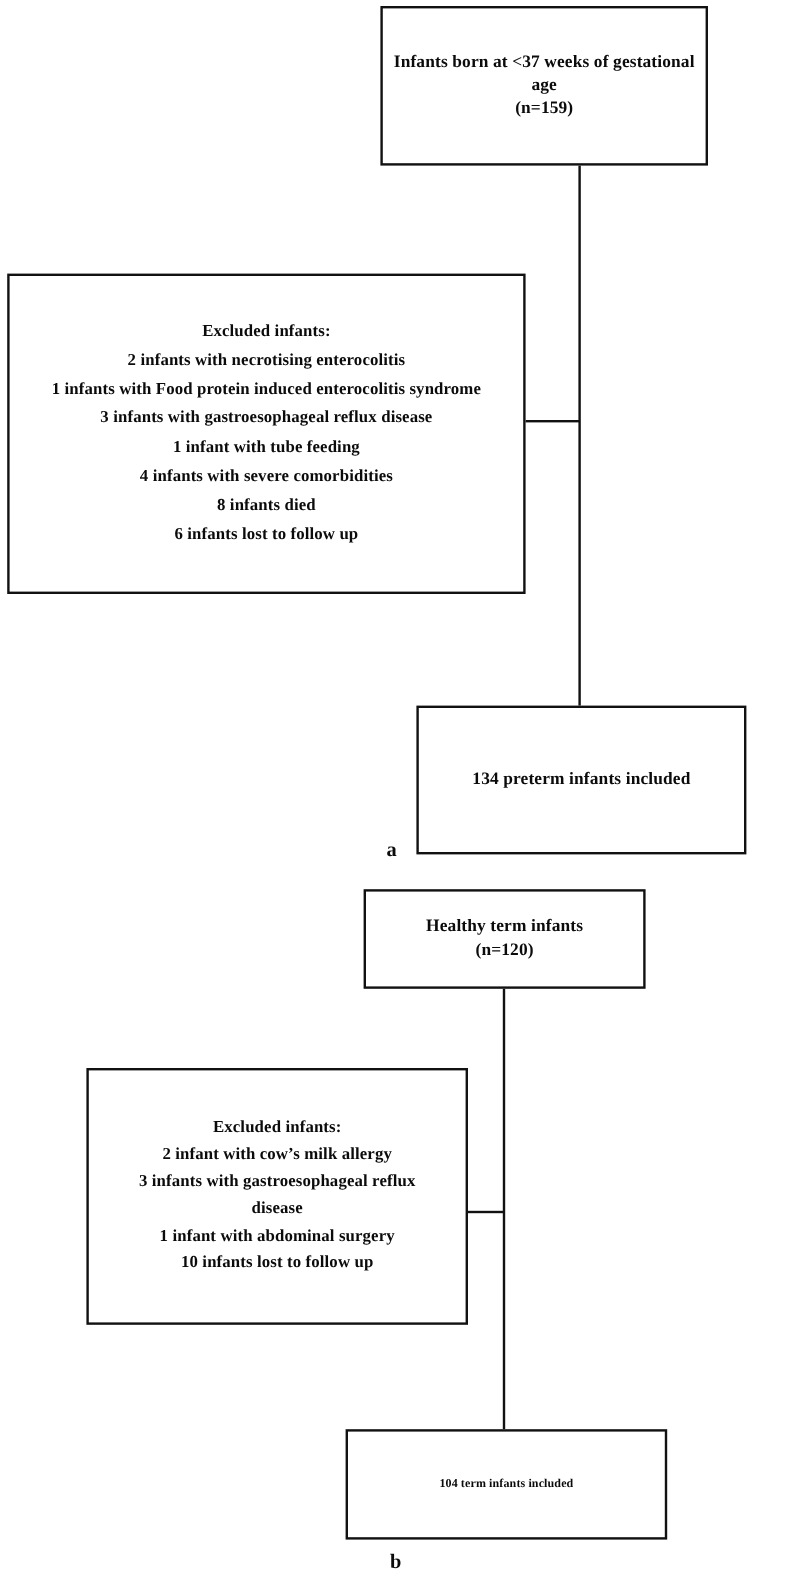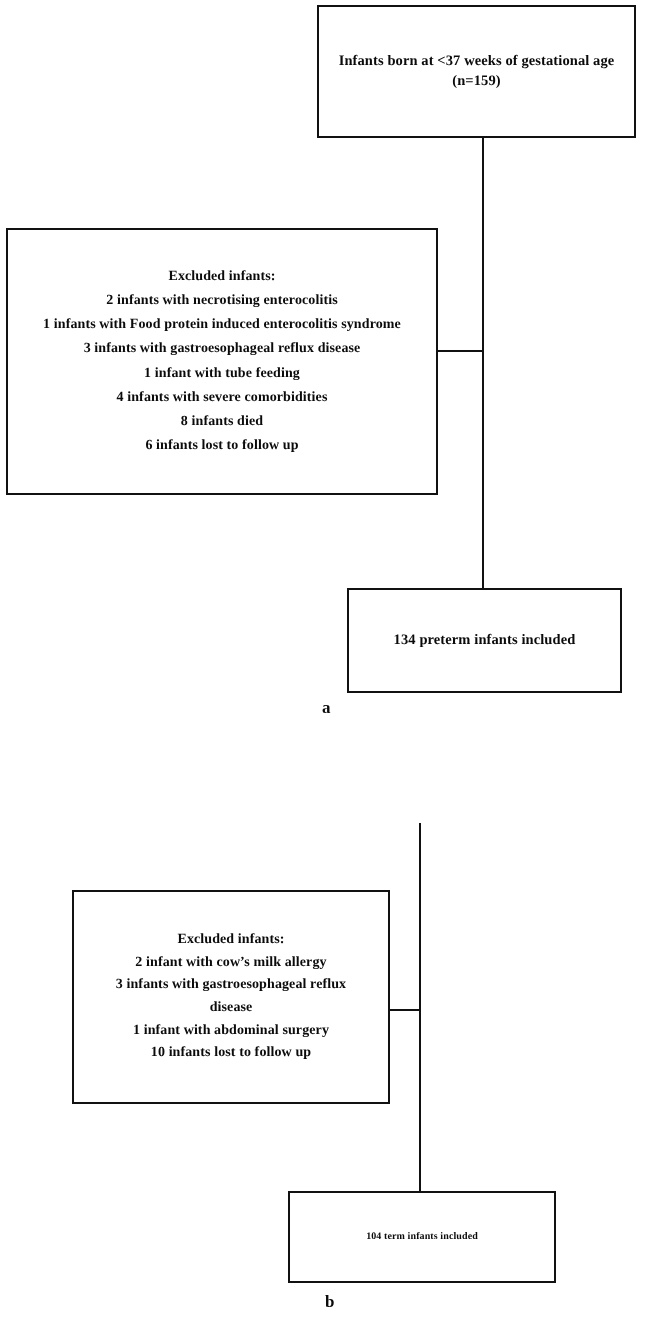--- a/index.html
+++ b/index.html
@@ -34,27 +34,27 @@
     width: 100%;
     padding: 0 6px;
     font-weight: 700;
     line-height: 1.33;
     letter-spacing: 0.1px;
     white-space: pre-line;
     text-rendering: geometricPrecision;
   }
 
   
-  #node-preterm-source { left: 317px; top: 5px;   width: 319px; height: 133px; }
+  #node-preterm-source { left: 317px; top: 5px;   width: 273px; height: 133px; }
   #node-preterm-source .node-text { font-size: 14.5px; }
 
   #node-preterm-excluded { left: 6px; top: 228px; width: 432px; height: 267px; }
   #node-preterm-excluded .node-text { font-size: 14px; line-height: 1.72; }
 
-  #node-preterm-included { left: 347px; top: 588px; width: 275px; height: 105px; }
+  #node-preterm-included { left: 347px; top: 588px; width: 275px; height: 124px; }
   #node-preterm-included .node-text { font-size: 14.5px; }
 
   #node-term-source { left: 303px; top: 741px; width: 235px; height: 83px; }
   #node-term-source .node-text { font-size: 14.5px; }
 
   #node-term-excluded { left: 72px; top: 890px; width: 318px; height: 214px; }
   #node-term-excluded .node-text { font-size: 14px; line-height: 1.62; }
 
   #node-term-included { left: 288px; top: 1191px; width: 268px; height: 92px; }
   #node-term-included .node-text { font-size: 10px; }
@@ -111,20 +111,24 @@
 8 infants died
 6 infants lost to follow up</span>
   </div>
 
   <div class="node" id="node-preterm-included">
     <span class="node-text">134 preterm infants included</span>
   </div>
 
   <div class="panel-label" id="panel-label-a">a</div>
 
+  <div class="node" id="node-term-source">
+    <span class="node-text">Healthy term infants
+(n=120)</span>
+  </div>
 
   <div class="conn v" id="conn-b-trunk"></div>
 
   <div class="conn h" id="conn-b-branch"></div>
 
   <div class="node" id="node-term-excluded">
     <span class="node-text">Excluded infants:
 2 infant with cow’s milk allergy
 3 infants with gastroesophageal reflux
 disease

